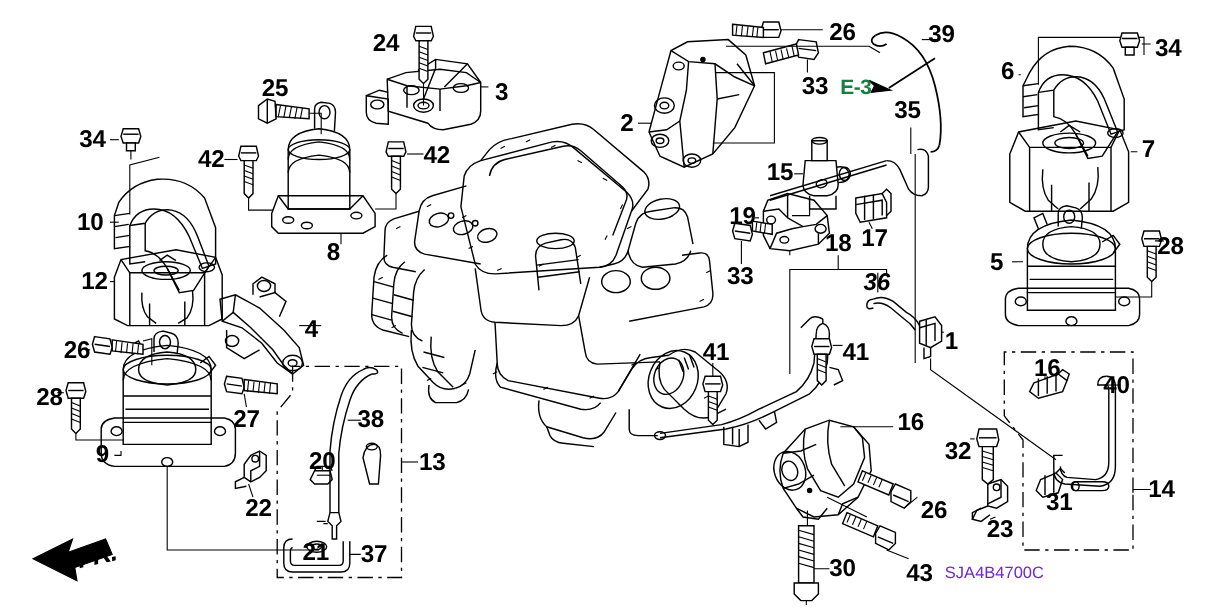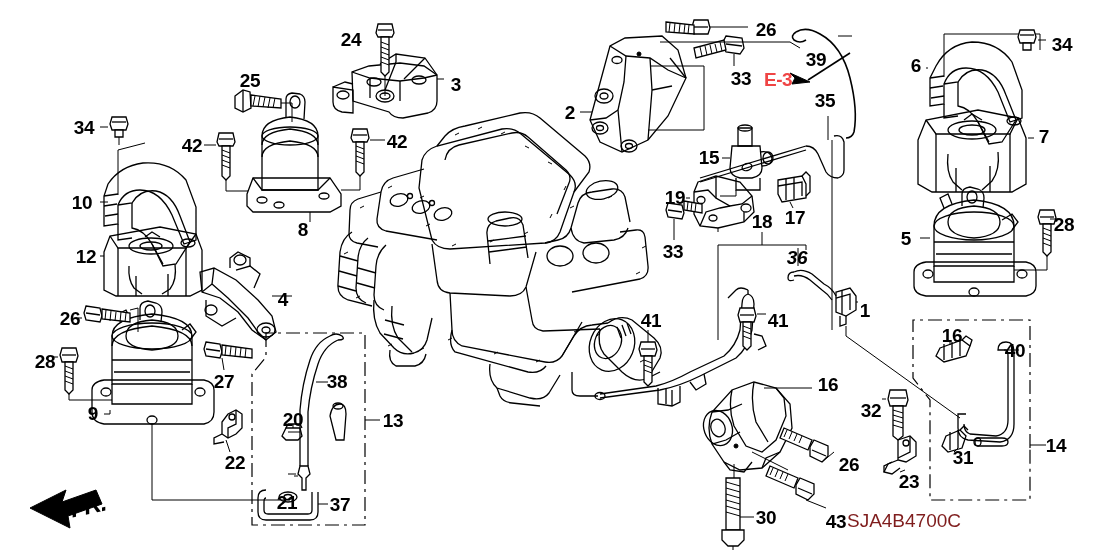--- a/index.html
+++ b/index.html
@@ -26,43 +26,43 @@
   }
   #label-layer {
     position: absolute;
     left: 0; top: 0;
     width: 1108px;
     height: 553px;
   }
   .callout {
     position: absolute;
     font-family: "Liberation Sans", sans-serif;
-    font-size: 19px;
+    font-size: 22px;
     font-weight: 700;
     color: #000000;
     line-height: 1;
     white-space: nowrap;
     transform: translate(-50%, -50%);
     letter-spacing: -0.2px;
   }
   .diagram-code {
     position: absolute;
     font-family: "Liberation Sans", sans-serif;
-    font-size: 19px;
+    font-size: 15px;
     font-weight: 400;
-    color: #7f1d1d;
+    color: #6d28d9;
     white-space: nowrap;
     transform: translate(-50%, -50%);
   }
   .ref-tag {
     position: absolute;
     font-family: "Liberation Sans", sans-serif;
     font-size: 19px;
     font-weight: 900;
-    color: #ef4444;
+    color: #15803d;
     white-space: nowrap;
     transform: translate(-50%, -50%);
     letter-spacing: -0.5px;
   }
   .fr-text {
     position: absolute;
     font-family: "Liberation Sans", sans-serif;
     font-size: 24px;
     font-weight: 900;
     font-style: italic;
@@ -651,21 +651,21 @@
     <div class="callout" style="left:766px;top:517px;">30</div>
     <div class="callout" style="left:963px;top:457px;">31</div>
     <div class="callout" style="left:871px;top:410px;">32</div>
     <div class="callout" style="left:673px;top:251px;">33</div>
     <div class="callout" style="left:84px;top:127px;">34</div>
     <div class="callout" style="left:1062px;top:44px;">34</div>
     <div class="callout" style="left:825px;top:100px;">35</div>
     <div class="callout" style="left:797px;top:257px;font-style:italic;">36</div>
     <div class="callout" style="left:340px;top:504px;">37</div>
     <div class="callout" style="left:337px;top:381px;">38</div>
-    <div class="callout" style="left:816px;top:31px;margin-top:28px;">39</div>
+    <div class="callout" style="left:856px;top:31px;">39</div>
     <div class="callout" style="left:1015px;top:350px;">40</div>
     <div class="callout" style="left:651px;top:320px;">41</div>
     <div class="callout" style="left:778px;top:320px;">41</div>
     <div class="callout" style="left:192px;top:145px;">42</div>
     <div class="callout" style="left:397px;top:141px;">42</div>
     <div class="callout" style="left:836px;top:521px;">43</div>
 
     <div class="ref-tag" style="left:778px;top:80px;">E-3</div>
     <div class="fr-text" style="left:88px;top:506px;">FR.</div>
     <div class="diagram-code" style="left:904px;top:521px;">SJA4B4700C</div>

